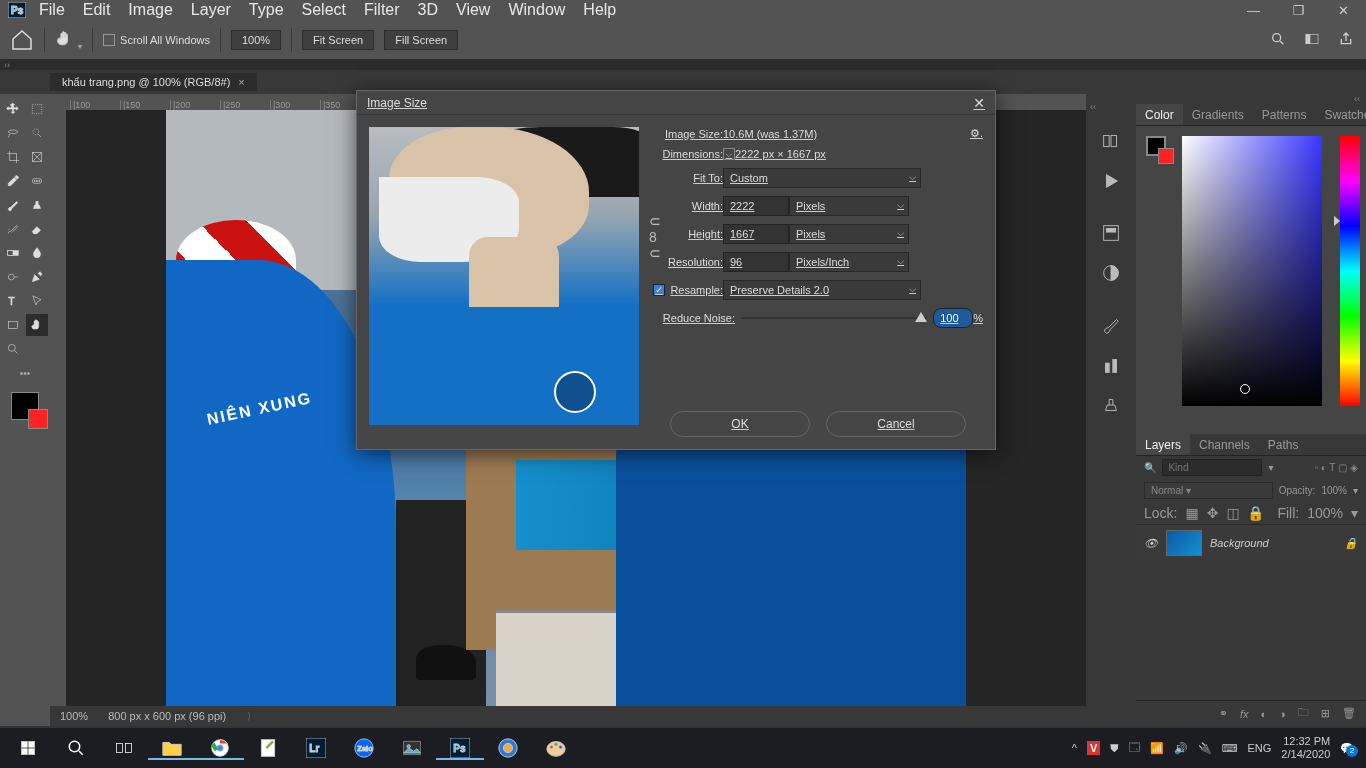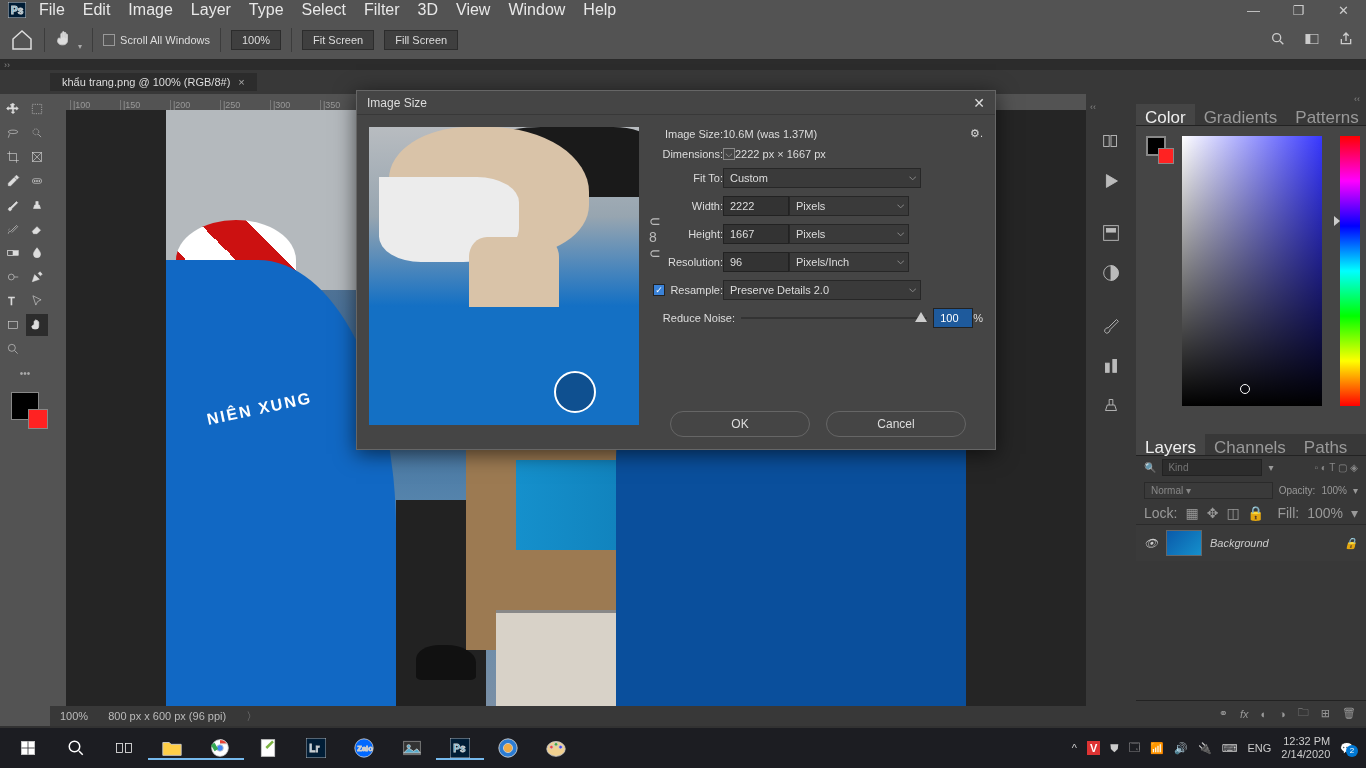--- a/index.html
+++ b/index.html
@@ -62,58 +62,58 @@
 .statusbar { position: absolute; bottom: 0; left: 0; right: 0; height: 20px; background: #383838; display: flex; align-items: center; padding: 0 10px; font-size: 11px; color: #bbb; gap: 20px; }
 .statusbar .chev { color:#888; }
 
 .rightcol { width: 50px; background: #383838; display:flex; flex-direction:column; align-items:center; gap:18px; padding-top:8px; }
 .rightcol .ico { width:22px; height:22px; display:flex; align-items:center; justify-content:center; color:#bbb; }
 .rightcol .chev { height:10px; color:#888; font-size:9px; align-self:flex-start; padding-left:4px; }
 
 .panels { width: 230px; background: #383838; display: flex; flex-direction: column; }
 .panels .chev { height:10px; color:#888; font-size:9px; text-align:right; padding-right:6px; }
 .ptabs { height: 22px; display: flex; border-bottom: 1px solid #222; }
-.ptab { padding: 4px 9px; font-size: 17px; color: #999; }
+.ptab { padding: 4px 9px; font-size: 12px; color: #999; }
 .ptab.active { background: #454545; color: #eee; }
 .colorpanel { height: 308px; background: #454545; position:relative; }
 .fgswatch { position:absolute; top:10px; left:10px; width:20px; height:20px; background:#000; border:2px solid #888; }
 .fgswatch::after { content:''; position:absolute; right:-10px; bottom:-10px; width:14px; height:14px; background:#f22; border:1px solid #888; }
 .gradsq { position:absolute; top:10px; left:46px; width:140px; height:270px; background:linear-gradient(180deg, rgba(0,0,0,0) 0%, #000 100%), linear-gradient(90deg, #fff 0%, #3838ff 100%); }
 .gradsq .dot { position:absolute; bottom:12px; left:58px; width:10px; height:10px; border:1px solid #fff; border-radius:50%; }
 .huebar { position:absolute; top:10px; right:6px; width:20px; height:270px; background:linear-gradient(180deg,red,magenta,blue,cyan,lime,yellow,red); }
 .huebar .tri { position:absolute; top:80px; left:-6px; width:0; height:0; border-top:5px solid transparent; border-bottom:5px solid transparent; border-left:6px solid #ccc; }
 .layerspanel { flex:1; background:#383838; display:flex; flex-direction:column; }
 .lyrow { display:flex; align-items:center; padding:3px 8px; gap:6px; font-size:10px; color:#999; }
 .lyrow input[type=text]{ background:#2c2c2c; border:1px solid #222; color:#ccc; font-size:10px; padding:2px 5px; width:100px; }
 .lyrow .drop { background:#3a3a3a; border:1px solid #2a2a2a; padding:2px 6px; flex:1; color:#888; font-size:10px; }
 .lockrow { display:flex; align-items:center; padding:3px 8px; gap:8px; font-size:14px; color:#999; border-bottom:1px solid #2a2a2a; }
 .layeritem { display:flex; align-items:center; padding:5px 8px; gap:8px; background:#3a3a3a; font-size:11px; font-style:italic; }
 .layeritem .eye { width:14px; }
 .layeritem .thumb { width:36px; height:26px; background:linear-gradient(135deg,#0a5aaa,#1590cc); border:1px solid #666; }
 .layeritem .lockend { margin-left:auto; }
 .panelfoot { margin-top:auto; height:26px; border-top:1px solid #222; display:flex; align-items:center; justify-content:flex-end; gap:12px; padding:0 10px; color:#999; }
 
 
-.dialog { position: absolute; top: 90px; left: 356px; width: 640px; height: 360px; background: #454545; border: 1px solid #666; box-shadow: 0 4px 20px rgba(0,0,0,0.6); display:flex; flex-direction:column; }
+.dialog { position: absolute; top: 90px; left: 356px; width: 640px; height: 360px; background: #454545; border: 1px solid #666; box-shadow: 0 4px 20px rgba(0,0,0,0.6); display:flex; flex-direction:column;text-decoration:underline; }
 .dlgtitle { height: 24px; display: flex; align-items: center; padding: 0 10px; font-size: 12px; color: #ddd; border-bottom:1px solid #383838; }
 .dlgtitle .x { margin-left: auto; font-size: 14px; cursor: pointer; }
 .dlgbody { flex:1; display: flex; padding: 12px; gap: 14px; }
 .preview { width: 270px; height: 298px; background: linear-gradient(180deg,#b8bcc0 0%, #97a5b0 30%, #1470c4 60%, #0f5aa5 100%); position:relative; overflow:hidden; }
 .preview .head { position:absolute; top:0; left:20px; width:200px; height:130px; background:#d9c3a8; border-radius:40% 50% 40% 50%; }
 .preview .mask { position:absolute; top:50px; left:10px; width:140px; height:85px; background:#ececec; border-radius:0 30% 40% 30%; }
 .preview .hair { position:absolute; top:0; left:100px; width:180px; height:70px; background:#1a1a1a; border-radius:40% 20% 0 50%; }
 .preview .neck { position:absolute; top:110px; left:100px; width:90px; height:100px; background:#d9c3a8; border-radius:20%; }
 .preview .shirt { position:absolute; top:180px; left:0; right:0; bottom:0; background:#1470c4; }
 .preview .badge { position:absolute; bottom:12px; left:185px; width:42px; height:42px; background:#0f5090; border-radius:50%; border:2px solid #fff; }
 .dlgform { flex:1; display:flex; flex-direction:column; gap:8px; font-size:11px; color:#ddd; }
 .frow { display:flex; align-items:center; gap:0; }
 .frow .lbl { width: 70px; text-align: right; }
 .frow .val { color:#ddd; }
 .frow input[type=text] { background:#333; border:1px solid #222; color:#ddd; padding:3px 6px; width:66px; font-size:11px; }
-.frow input.hl { background:#1e5a9c; color:#fff; width:40px; }
+.frow input.hl { background:#1e5a9c; color:#fff; width:40px;border-radius:8px; }
 .frow select, .frow .sel { background:#3a3a3a; border:1px solid #272727; color:#ddd; padding:3px 6px; font-size:11px; }
 .frow .sel.wide { width:198px; display:flex; justify-content:space-between; padding-right:4px; }
 .frow .sel.unit { width:120px; display:flex; justify-content:space-between; padding-right:4px; }
 .frow .caret::after { content:'⌵'; color:#aaa; font-size:9px; }
 .frow .chk { width:12px; height:12px; background:#3a82d8; border:1px solid #222; display:flex; align-items:center; justify-content:center; color:#fff; font-size:9px; }
 .frow .chk.open { background:transparent; border:1px solid #888; color:transparent; }
 .slider { flex:1; height:2px; background:#333; position:relative; margin:0 6px; }
 .slider .knob { position:absolute; right:0; top:-5px; width:0; height:0; border-left:6px solid transparent; border-right:6px solid transparent; border-bottom:10px solid #ccc; }
 .gear { margin-left:auto; }
 .dlgbtns { margin-top:auto; display:flex; gap:16px; justify-content:center; padding-top:12px; }

